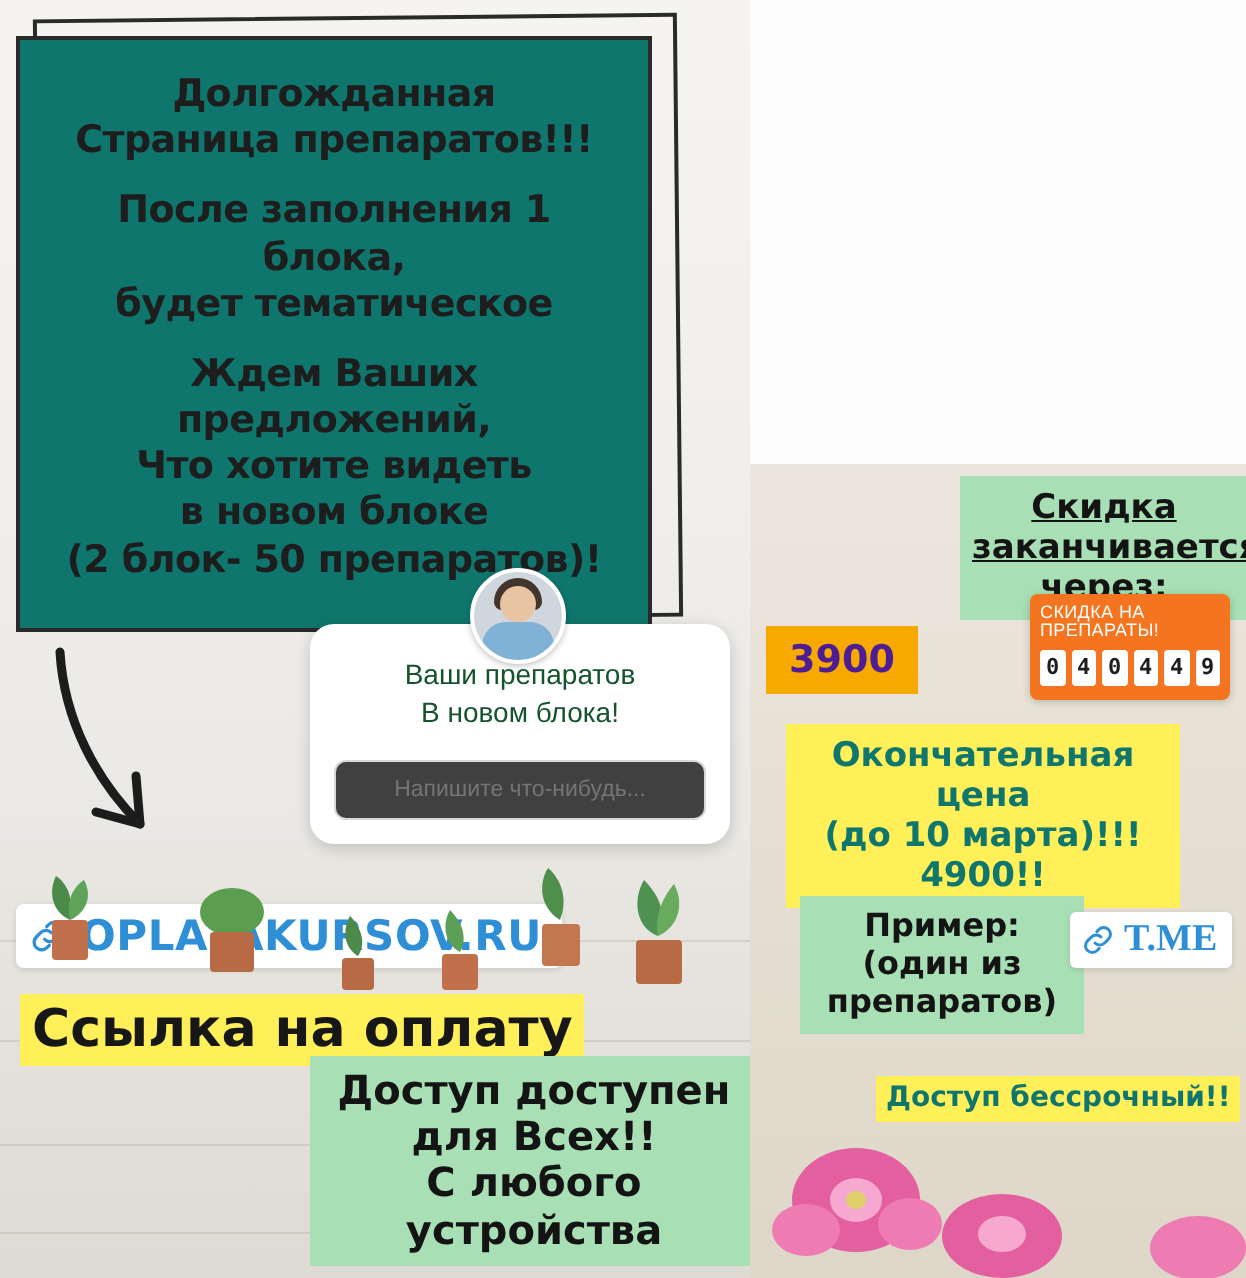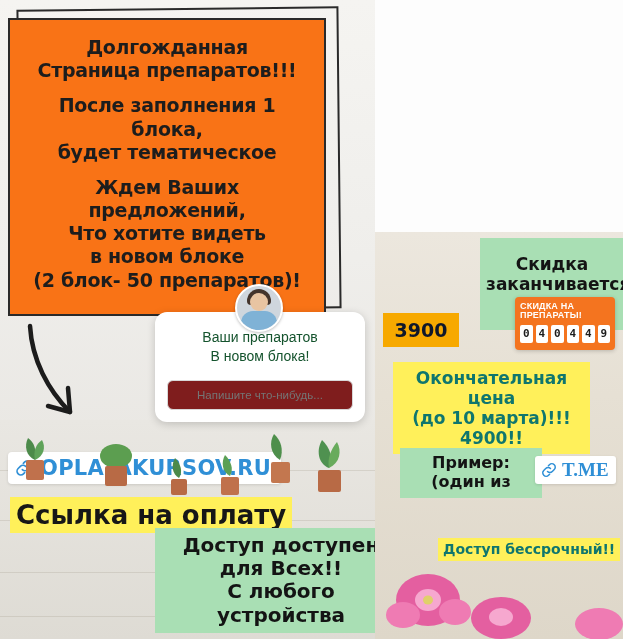--- a/index.html
+++ b/index.html
@@ -59,21 +59,21 @@
     border: 2px solid #2a2a2a;
     background: transparent;
     transform: rotate(-0.6deg);
   }
   .poster-card {
     position: absolute;
     left: 8px;
     top: 18px;
     width: 318px;
     height: 298px;
-    background: #f97316;
+    background: #0f766e;
     border: 2px solid #2a2a2a;
     box-sizing: border-box;
     padding: 16px 10px 10px 10px;
     text-align: center;
   }
   .poster-card .line {
     font-family: "DejaVu Sans", sans-serif;
     font-size: 19px;
     font-weight: bold;
     color: #1d1d1d;
@@ -146,21 +146,21 @@
     color: #14532d;
     line-height: 1.35;
   }
   .msg-input {
     margin-top: 14px;
     width: 100%;
     box-sizing: border-box;
     height: 30px;
     border: 1px solid #d8d8d8;
     border-radius: 6px;
-    background: #7f1d1d;
+    background: #404040;
     font-family: "Liberation Sans", sans-serif;
     font-size: 11.5px;
     color: #9a9a9a;
     text-align: center;
     outline: none;
   }
 
   
   .link-bar {
     position: absolute;
@@ -196,21 +196,21 @@
     color: #171717;
   }
 
   
   .green-block {
     position: absolute;
     left: 155px;
     top: 528px;
     width: 200px;
     background: #a9dfb4;
-    padding: 6px 26px;
+    padding: 6px 12px;
     text-align: center;
     font-family: "DejaVu Sans", sans-serif;
     font-weight: bold;
     font-size: 20px;
     line-height: 1.16;
     color: #141414;
   }
 
   
   .plant { position: absolute; }
@@ -252,39 +252,39 @@
     font-weight: bold;
     color: #0f766e;
     text-align: center;
     line-height: 1.18;
   }
   .r-orange {
     position: absolute;
     background: #f7a900;
     font-family: "DejaVu Sans", sans-serif;
     font-weight: bold;
-    color: #0f172a;
+    color: #4c1d95;
     text-align: center;
   }
 
   
   .countdown {
     position: absolute;
     left: 140px;
     top: 297px;
     width: 100px;
     background: #f4741f;
     border-radius: 4px;
     padding: 5px 5px 7px 5px;
     box-sizing: border-box;
     box-shadow: 0 1px 4px rgba(0,0,0,0.2);
   }
   .countdown .cd-title {
     font-family: "Liberation Sans", sans-serif;
-    font-weight: bold;
+    font-weight: normal;
     font-size: 9px;
     color: #ffffff;
     line-height: 1.05;
     text-align: left;
     letter-spacing: 0.2px;
   }
   .countdown .cd-digits {
     margin-top: 4px;
     display: flex;
     gap: 3px;
@@ -431,21 +431,21 @@
 
   <div id="right-panel">
     <div id="right-top-white"></div>
     <div id="right-wood"></div>
     <div class="wplank" style="top:285px"></div>
     <div class="wplank" style="top:352px"></div>
     <div class="wplank" style="top:430px"></div>
     <div class="wplank" style="top:505px"></div>
     <div class="wplank" style="top:583px"></div>
 
-    <div class="r-green" style="left:105px; top:238px; width:132px; padding:16px 6px; font-size:17px;">
+    <div class="r-green" style="left:105px; top:238px; width:132px; padding:6px 6px; font-size:17px;text-decoration:underline;">
       <div>Скидка</div>
       <div>заканчивается</div>
       <div>через:</div>
     </div>
 
     <div class="r-orange" style="left:8px; top:313px; width:68px; padding:6px 4px; font-size:19px;">3900</div>
 
     <div class="countdown">
       <div class="cd-title">СКИДКА НА</div>
       <div class="cd-title">ПРЕПАРАТЫ!</div>
@@ -462,20 +462,21 @@
     <div class="r-yellow" style="left:18px; top:362px; width:185px; padding:6px 6px; font-size:17px;">
       <div>Окончательная</div>
       <div>цена</div>
       <div>(до 10 марта)!!!</div>
       <div>4900!!</div>
     </div>
 
     <div class="r-green" style="left:25px; top:448px; width:130px; padding:6px 6px; font-size:16px;">
       <div>Пример:</div>
       <div>(один из</div>
+      <div>препаратов)</div>
     </div>
 
     <div class="tme-badge">
       <svg class="chain-icon" width="18" height="18" viewBox="0 0 24 24">
         <path d="M10 14a4.5 4.5 0 0 0 6.4 0l2.6-2.6a4.5 4.5 0 0 0-6.4-6.4L11.2 6.4" fill="none" stroke="currentColor" stroke-width="2" stroke-linecap="round"></path>
         <path d="M14 10a4.5 4.5 0 0 0-6.4 0L5 12.6a4.5 4.5 0 0 0 6.4 6.4l1.4-1.4" fill="none" stroke="currentColor" stroke-width="2" stroke-linecap="round"></path>
       </svg>
       <span class="tme-text">T.ME</span>
     </div>
 

